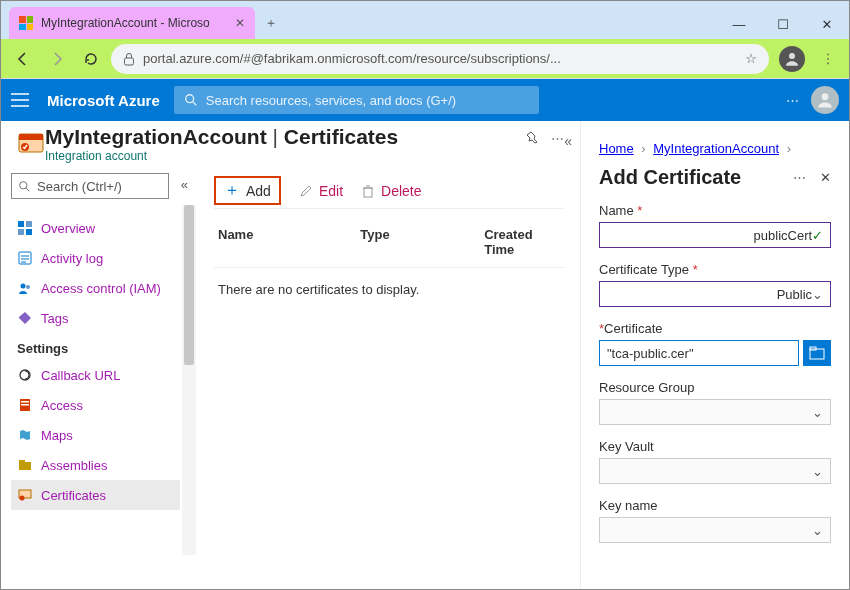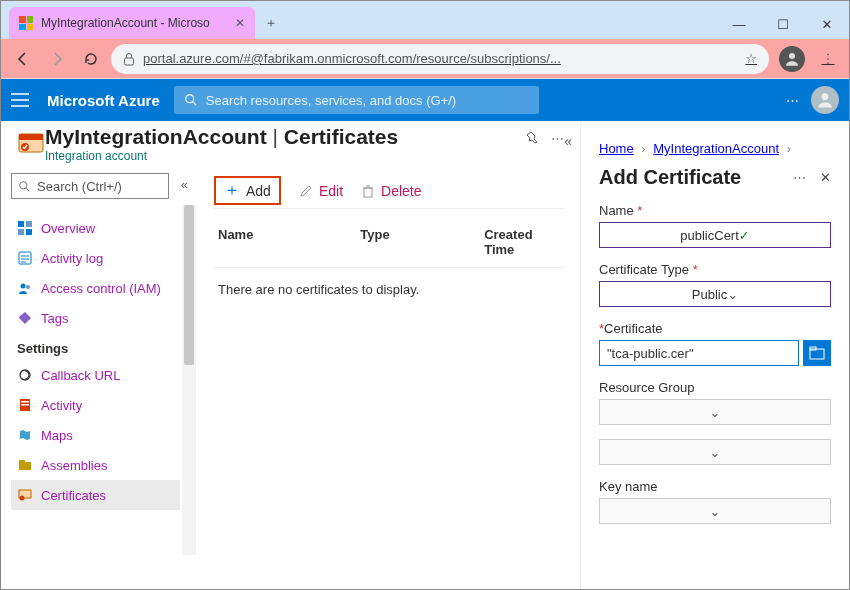--- a/index.html
+++ b/index.html
@@ -7,21 +7,21 @@
 
   
   .browser-titlebar { height: 38px; background: #cfe4f7; display: flex; align-items: flex-end; }
   .tab { height: 32px; background: #f0abfc; border-radius: 6px 6px 0 0; margin-left: 8px; padding: 0 10px; display: flex; align-items: center; gap: 8px; width: 246px; font-size: 12px; color: #333; }
   .tab .favicon { width: 14px; height: 14px; display: grid; grid-template-columns: 1fr 1fr; grid-template-rows: 1fr 1fr; gap: 1px; }
   .tab .favicon span:nth-child(1){background:#f25022}.tab .favicon span:nth-child(2){background:#7fba00}.tab .favicon span:nth-child(3){background:#00a4ef}.tab .favicon span:nth-child(4){background:#ffb900}
   .tab-close { margin-left: auto; color: #555; }
   .newtab { width: 32px; height: 32px; display:flex; align-items:center; justify-content:center; color:#555; }
   .win-controls { margin-left:auto; display:flex; }
   .win-controls div { width:44px; height:30px; display:flex; align-items:center; justify-content:center; color:#333; }
-  .browser-toolbar { height: 40px; background:#fca5a5; display:flex; align-items:center; padding:0 8px; gap:6px; border-bottom:1px solid #ddd;text-decoration:underline; }
+  .browser-toolbar { height: 40px; background:#bef264; display:flex; align-items:center; padding:0 8px; gap:6px; border-bottom:1px solid #ddd; }
   .nav-btn { width:28px; height:28px; display:flex; align-items:center; justify-content:center; color:#555; border-radius:14px; }
   .addr { flex:1; height:30px; background:#f1f3f4; border-radius:15px; display:flex; align-items:center; padding:0 12px; gap:8px; color:#555; font-size:13px; }
   .addr-star { margin-left:auto; color:#555; }
   .avatar { width:26px; height:26px; border-radius:50%; background:#555; margin:0 4px; display:flex; align-items:center; justify-content:center; }
   .avatar svg { fill:#ddd; }
   .kebab { width:26px; display:flex; align-items:center; justify-content:center; color:#555; }
 
   
   .az-header { height:42px; background:#0078d4; display:flex; align-items:center; color:#fff; padding:0 10px; gap:14px; }
   .hamburger { width:22px; height:22px; display:flex; align-items:center; }
@@ -74,21 +74,21 @@
   
   .panel-head { display:flex; align-items:center; padding-top:4px;gap:20px; }
   .panel-title { font-size:20px; font-weight:600; color:#222; }
   .panel-close { margin-left:auto; display:flex; gap:14px; color:#444; }
   .breadcrumb-mini { font-size:13px; color:#0078d4; padding:10px 0 6px; }
   .breadcrumb-mini .sep { color:#888; margin:0 4px; }
 
   .field { margin-top:14px; }
   .field-label { font-size:13px; margin-bottom:4px; }
   .req { color:#d13438; }
-  .field-input { width:100%; height:26px; border:1px solid #8a8886; padding:0 7px; font-size:13px; display:flex; align-items:center; justify-content:center; }
+  .field-input { width:100%; height:26px; border:1px solid #8a8886; padding:0 7px; font-size:13px; display:flex; align-items:center; justify-content:flex-end; }
   .field-input.valid { border-color:#5b2d90; }
   .check { color:#107c10; }
   .select { border:1px solid #5b2d90; }
   .chev { color:#555; }
   .file-row { display:flex; gap:4px; }
   .file-input { flex:1; border:1px solid #0078d4; height:26px; padding:0 7px; font-size:13px; display:flex; align-items:center; color:#333; }
   .file-btn { width:28px; height:26px; background:#0078d4; display:flex; align-items:center; justify-content:center; }
   .dim-select { border:1px solid #ccc; background:#fafafa; color:#888; }
 
   svg { display:block; }
@@ -272,21 +272,21 @@
             <span>Callback URL</span>
           </div>
           <div class="sb-item">
             <span class="sb-icon">
                 <svg width="14" height="14" viewBox="0 0 14 14">
                   <rect x="2" y="1" width="10" height="12" fill="#d83b01"></rect>
                   <rect x="3" y="3" width="8" height="1.5" fill="#fff"></rect>
                   <rect x="3" y="6" width="8" height="1.5" fill="#fff"></rect>
                 </svg>
               </span>
-            <span>Activity</span>
+            <span>Access</span>
           </div>
           <div class="sb-item">
             <span class="sb-icon">
                 <svg width="14" height="14" viewBox="0 0 14 14">
                   <path d="M2 3l3-1 4 2 3-1v8l-3 1-4-2-3 1z" fill="#40a0d0"></path>
                 </svg>
               </span>
             <span>Maps</span>
           </div>
           <div class="sb-item">
@@ -388,20 +388,21 @@
 
     <div class="field">
       <div class="field-label">Resource Group</div>
       <div class="field-input dim-select">
         <span></span>
           <span class="chev">⌄</span>
       </div>
     </div>
 
     <div class="field">
+      <div class="field-label">Key Vault</div>
       <div class="field-input dim-select">
         <span></span>
           <span class="chev">⌄</span>
       </div>
     </div>
 
     <div class="field">
       <div class="field-label">Key name</div>
       <div class="field-input dim-select">
         <span></span>

